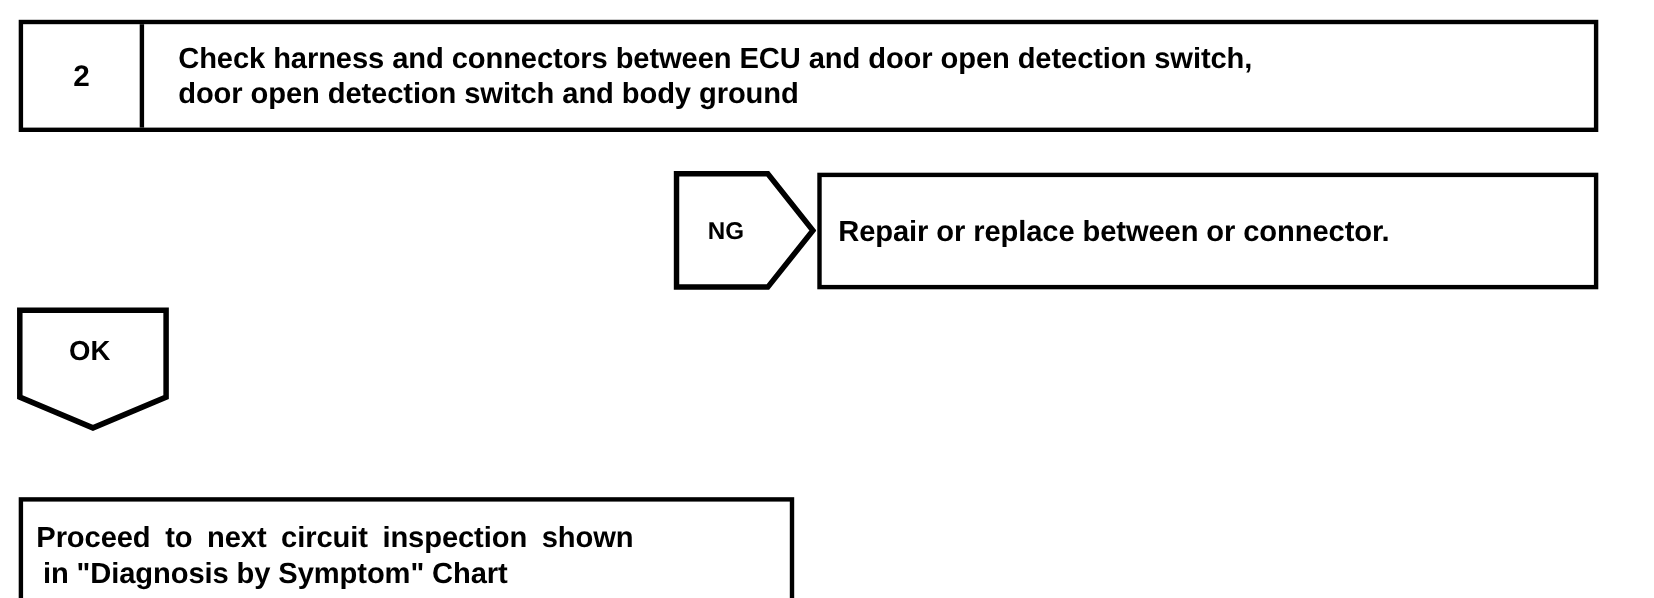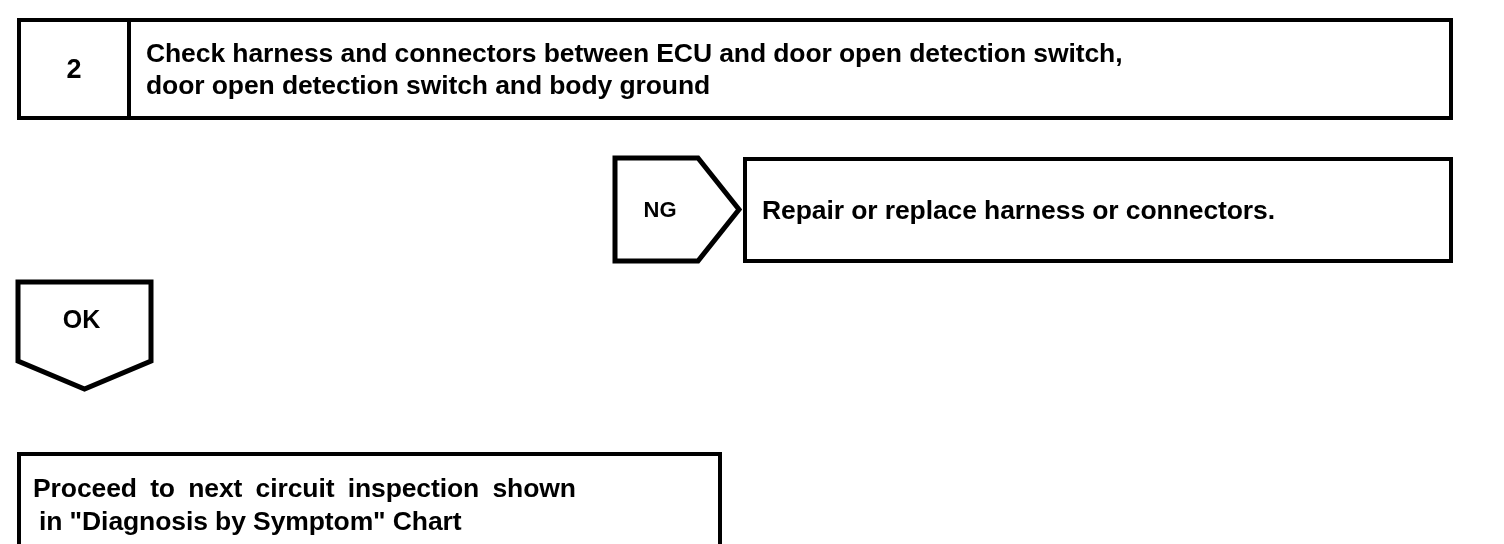--- a/index.html
+++ b/index.html
@@ -61,20 +61,21 @@
     align-items: center;
     padding-left: 15px;
     box-sizing: border-box;
   }
   .step-body-text {
     font-size: 26.5px;
     font-weight: bold;
     line-height: 1.22;
     letter-spacing: -0.1px;
     white-space: pre-line;
+    margin-left: 16px;
   }
 
   
   .ng-shape {
     position: absolute;
     left: 612px;
     top: 155px;
     width: 130px;
     height: 109px;
   }
@@ -192,21 +193,21 @@
   </div>
 
   <div class="ng-shape">
     <svg viewBox="0 0 130 109" xmlns="http://www.w3.org/2000/svg" aria-hidden="true">
       <polygon points="3,3 86,3 127,54.5 86,106 3,106" fill="#ffffff" stroke="#000000" stroke-width="5" stroke-linejoin="miter"></polygon>
     </svg>
     <span class="ng-label">NG</span>
   </div>
 
   <div class="repair-box">
-    <span class="repair-text">Repair or replace harness or connectors.</span>
+    <span class="repair-text">Repair or replace between or connector.</span>
   </div>
 
   <div class="ok-shape">
     <svg viewBox="0 0 139 113" xmlns="http://www.w3.org/2000/svg" aria-hidden="true">
       <polygon points="3,3 136,3 136,82 69.5,110 3,82" fill="#ffffff" stroke="#000000" stroke-width="5" stroke-linejoin="miter"></polygon>
     </svg>
     <span class="ok-label">OK</span>
   </div>
 
   <div class="proceed-box">

